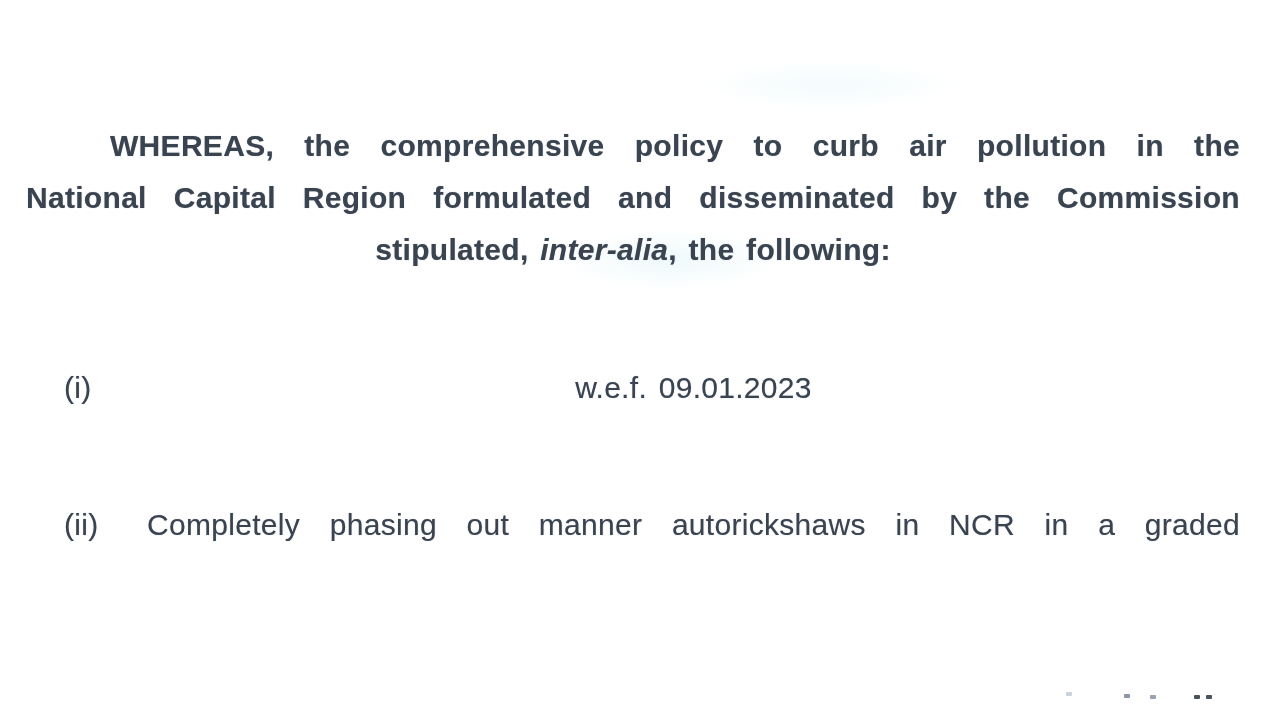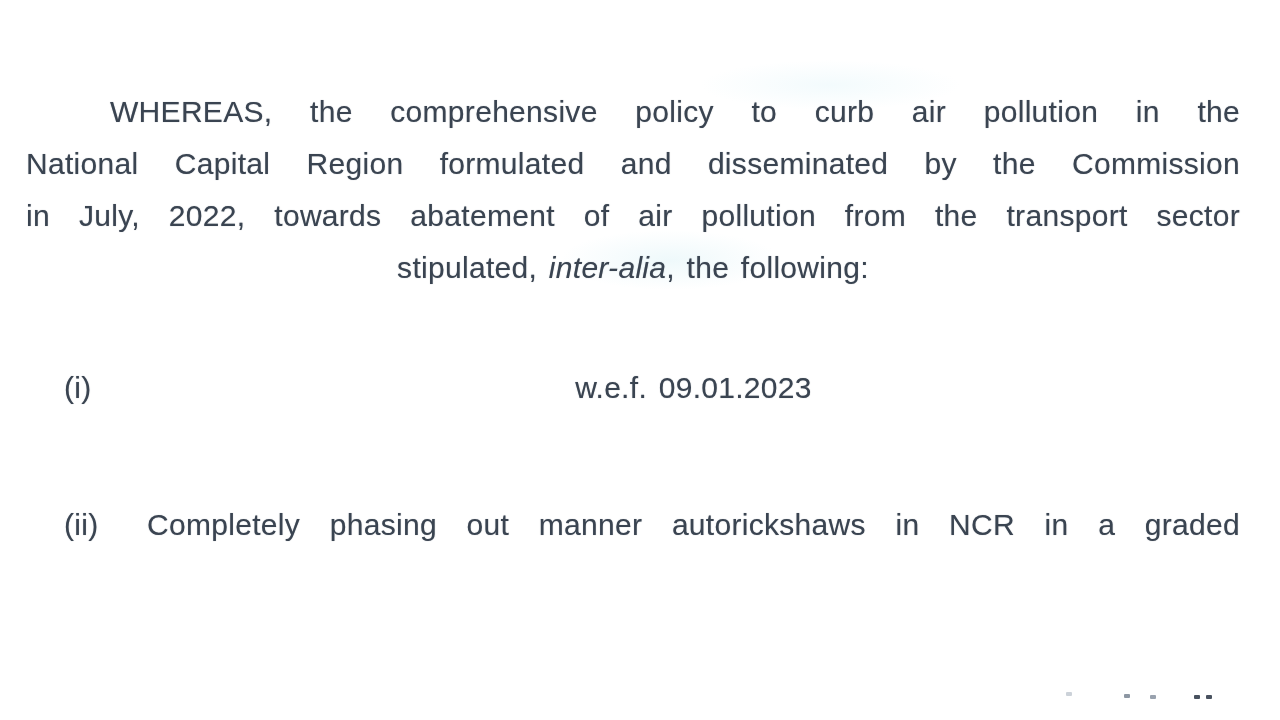--- a/index.html
+++ b/index.html
@@ -31,26 +31,27 @@
     background: radial-gradient(closest-side, rgba(225,244,248,0.55), rgba(255,255,255,0));
   }
   .smudge-b {
     left: 700px; top: 60px; width: 260px; height: 50px;
     background: radial-gradient(closest-side, rgba(228,246,250,0.45), rgba(255,255,255,0));
   }
   .para {
     position: absolute;
     left: 26px;
     right: 40px;
-    top: 86px;
+    top: 120px;
     font-size: 30px;
     line-height: 52px;
     letter-spacing: 0.3px;
     word-spacing: 3px;
     text-shadow: 0 0 1px rgba(58, 68, 81, 0.45);
+    font-weight: bold;
   }
   .line {
     text-align: center;
     white-space: normal;
   }
   .jline {
     text-align: justify;
     text-align-last: justify;
   }
   .indent {
@@ -99,21 +100,20 @@
 <body>
 
 <div class="doc-page">
 
   <div class="smudge smudge-a"></div>
   <div class="smudge smudge-b"></div>
 
   <div class="para">
     <div class="line jline indent">WHEREAS, the comprehensive policy to curb air pollution in the</div>
     <div class="line jline">National Capital Region formulated and disseminated by the Commission</div>
-    <div class="line jline">in July, 2022, towards abatement of air pollution from the transport sector</div>
     <div class="line"><span>stipulated, </span><em class="latin">inter-alia</em><span>, the following:</span></div>
   </div>
 
   <div class="list-item" id="list-item-1">
     <span class="marker">(i)</span>
     <div class="item-lines">
       <div class="line">w.e.f. 09.01.2023</div>
     </div>
   </div>
 

